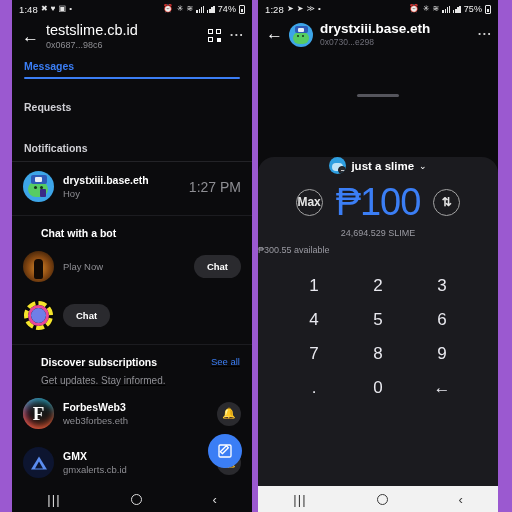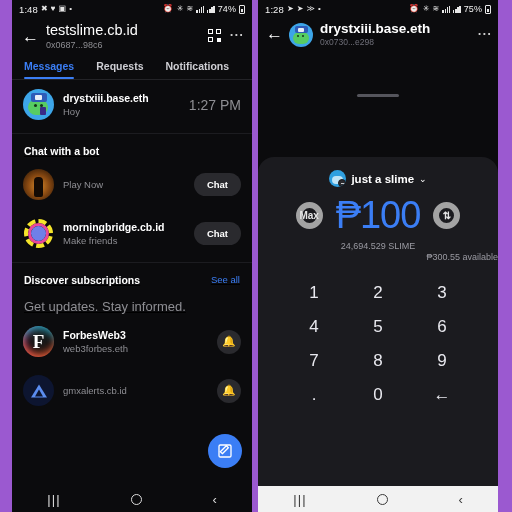--- a/index.html
+++ b/index.html
@@ -40,41 +40,41 @@
   .hdr-actions { display:flex; align-items:center; gap:10px; padding-top:6px; }
   .qr { width:13px; height:13px; position:relative; }
   .qr span { position:absolute; width:5px; height:5px; border:1.4px solid #fff; }
   .qr span:nth-child(1){left:0;top:0}
   .qr span:nth-child(2){right:0;top:0}
   .qr span:nth-child(3){left:0;bottom:0}
   .qr span:nth-child(4){right:0;bottom:0;border:none;background:#fff;width:4px;height:4px}
   .kebab { color:#fff; font-size:14px; line-height:11px; letter-spacing:0; writing-mode:vertical-rl; }
 
   
-  .tabs { display:flex; padding:0 12px; margin-top:9px; gap:22px; }
+  .tabs { display:flex; padding:0 12px; margin-top:9px; gap:22px;flex-direction:column; }
   .tab { font-size:10.5px; font-weight:700; color:#cfcfd4; padding-bottom:7px; position:relative; }
   .tab.active { color:#3b7ef5; }
   .tab.active:after { content:""; position:absolute; left:0; right:0; bottom:0; height:2.5px; background:#3b7ef5; border-radius:2px; }
   .tabdiv { height:1px; background:#232327; }
 
   
   .row { display:flex; align-items:center; padding:9px 11px; gap:9px; }
   .avatar { width:31px; height:31px; border-radius:50%; flex:0 0 31px; overflow:hidden; position:relative; }
   .row-txt { flex:1; min-width:0; }
   .row-name { color:#fff; font-size:10.5px; font-weight:700; line-height:13px; white-space:nowrap; overflow:hidden; text-overflow:ellipsis; }
   .row-desc { color:#8e8e93; font-size:9.5px; line-height:13px; white-space:nowrap; overflow:hidden; text-overflow:ellipsis; }
   .row-time { color:#8e8e93; font-size:14px; }
   .chatbtn { background:#2a2a2e; color:#fff; font-size:9.5px; font-weight:700; border:none;
              border-radius:14px; padding:6px 13px; }
   .bellbtn { width:24px; height:24px; border-radius:50%; background:#2a2a2e; color:#fff;
              display:flex; align-items:center; justify-content:center; font-size:11px; border:none; }
 
-  .sec-hdr { padding:7px 12px 3px 12px;text-decoration:underline; }
+  .sec-hdr { padding:7px 12px 3px 29px;text-decoration:underline; }
   .sec-title { color:#fff; font-size:10.5px; font-weight:700; }
-  .sec-sub { color:#8e8e93; font-size:13px; margin-top:13px; }
+  .sec-sub { color:#8e8e93; font-size:10px; margin-top:7px; }
   .sec-row { display:flex; align-items:flex-start; justify-content:space-between; }
   .seeall { color:#3b7ef5; font-size:9.5px; font-weight:400; }
   .divider { height:1px; background:#1c1c20; margin:4px 0; }
 
   
   .av-slime { background:#3da5e8; }
   .av-slime .body{position:absolute;left:5px;top:11px;width:20px;height:15px;background:#57cc63;border-radius:9px 9px 10px 10px;}
   .av-slime .eye{position:absolute;width:3px;height:3px;background:#14331a;border-radius:50%;top:15px;}
   .av-slime .eye.a{left:11px} .av-slime .eye.b{left:17px}
   .av-slime .hat{position:absolute;left:8px;top:4px;width:16px;height:9px;background:#2e5bb8;border-radius:2px;}
@@ -124,38 +124,38 @@
   .r-avatar .eye.a{left:8px}.r-avatar .eye.b{left:13px}
   .r-avatar .hat{position:absolute;left:6px;top:3px;width:13px;height:7px;background:#2e5bb8;border-radius:2px;}
   .r-avatar .hat:after{content:"";position:absolute;left:3px;top:1.5px;width:6px;height:4px;background:#e9eef7;}
   .r-titlewrap{flex:1}
   .r-title{color:#fff;font-size:13.5px;font-weight:700;line-height:16px;}
   .r-sub{color:#70707a;font-size:8.5px;line-height:11px;}
 
   .handle { width:42px; height:3px; background:#55555c; border-radius:2px; margin:46px auto 0 auto; }
 
   .sheet { position:absolute; left:0; right:0; top:157px; bottom:26px;
-           background:#1b1b1f; border-radius:16px 16px 0 0; padding-top:13px; }
+           background:#1b1b1f; border-radius:16px 16px 0 0; }
 
   .token-sel { display:flex; align-items:center; justify-content:center; gap:5px; }
   .token-ico { width:17px; height:17px; border-radius:50%; background:#2f9fe0; position:relative; overflow:hidden;}
   .token-ico .b{position:absolute;left:3px;top:6px;width:11px;height:8px;background:#bfe4f7;border-radius:5px;}
   .token-ico .badge{position:absolute;right:0;bottom:0;width:8px;height:8px;border-radius:50%;background:#2a2a2e;border:1px solid #1b1b1f;}
   .token-ico .badge:after{content:"";position:absolute;left:1.5px;top:3px;width:4px;height:1.2px;background:#ccc;}
   .token-name { color:#fff; font-size:11.5px; font-weight:700; }
   .chev { color:#fff; font-size:9px; }
 
   .amount-row { display:flex; align-items:center; justify-content:center; gap:13px; margin-top:6px; }
-  .circbtn { width:27px; height:27px; border-radius:50%; border:6px solid #a3a3a3;
+  .circbtn { width:27px; height:27px; border-radius:50%; border:1px solid #a3a3a3;
              display:flex; align-items:center; justify-content:center; color:#e6e6e6;
-             font-size:10px; font-weight:700; background:transparent; flex:0 0 27px; }
+             font-size:12px; font-weight:700; background:transparent; flex:0 0 27px; }
   .amount { color:#3b7ef5; font-size:38px; font-weight:400; letter-spacing:-1px; line-height:44px; }
 
   .bal1 { color:#9a9aa2; font-size:9px; text-align:center; margin-top:4px; }
-  .bal2 { color:#9a9aa2; font-size:9px; text-align:right; margin-top:1px; }
+  .bal2 { color:#9a9aa2; font-size:9px; text-align:left; margin-top:7px; }
 
   .keypad { margin-top:14px; padding:0 24px; display:grid; grid-template-columns:repeat(3,1fr); }
   .key { height:34px; display:flex; align-items:center; justify-content:center;
          color:#e9e9ef; font-size:17px; background:transparent; border:none; }
 
   .continue { position:absolute; left:14px; right:14px; bottom:20px; height:29px; border-radius:16px;
     background:linear-gradient(90deg,#2d6ff0 0%,#2f8ef0 45%,#3fd2d8 100%);
     color:#10203a; font-size:11px; font-weight:700; border:none; }
 </style>
 </head>
@@ -248,24 +248,20 @@
       </div>
       <button class="chatbtn">Chat</button>
     </div>
 
     <div class="row">
       <div class="avatar av-morning">
         <div class="ring"></div>
           <div class="ring2"></div>
           <div class="core"></div>
       </div>
-      <div class="row-txt">
-        <div class="row-name">morningbridge.cb.id</div>
-        <div class="row-desc">Make friends</div>
-      </div>
       <button class="chatbtn">Chat</button>
     </div>
 
     <div class="divider"></div>
 
     <div class="sec-hdr">
       <div class="sec-row">
         <div class="sec-title">Discover subscriptions</div>
         <div class="seeall">See all</div>
       </div>
@@ -282,20 +278,21 @@
       </div>
       <button class="bellbtn">🔔</button>
     </div>
 
     <div class="row">
       <div class="avatar av-gmx">
           <div class="tri"></div>
           <div class="tri2"></div>
         </div>
       <div class="row-txt">
+        <div class="row-name">GMX</div>
         <div class="row-desc">gmxalerts.cb.id</div>
       </div>
       <button class="bellbtn">🔔</button>
     </div>
 
     <button class="fab">
       <svg viewBox="0 0 24 24" fill="none" stroke="#fff" stroke-width="2">
           <rect x="3" y="3" width="18" height="18" rx="2"></rect>
           <path d="M8 16l9-9-3-3-9 9z" fill="#3b7ef5"></path>
         </svg>

